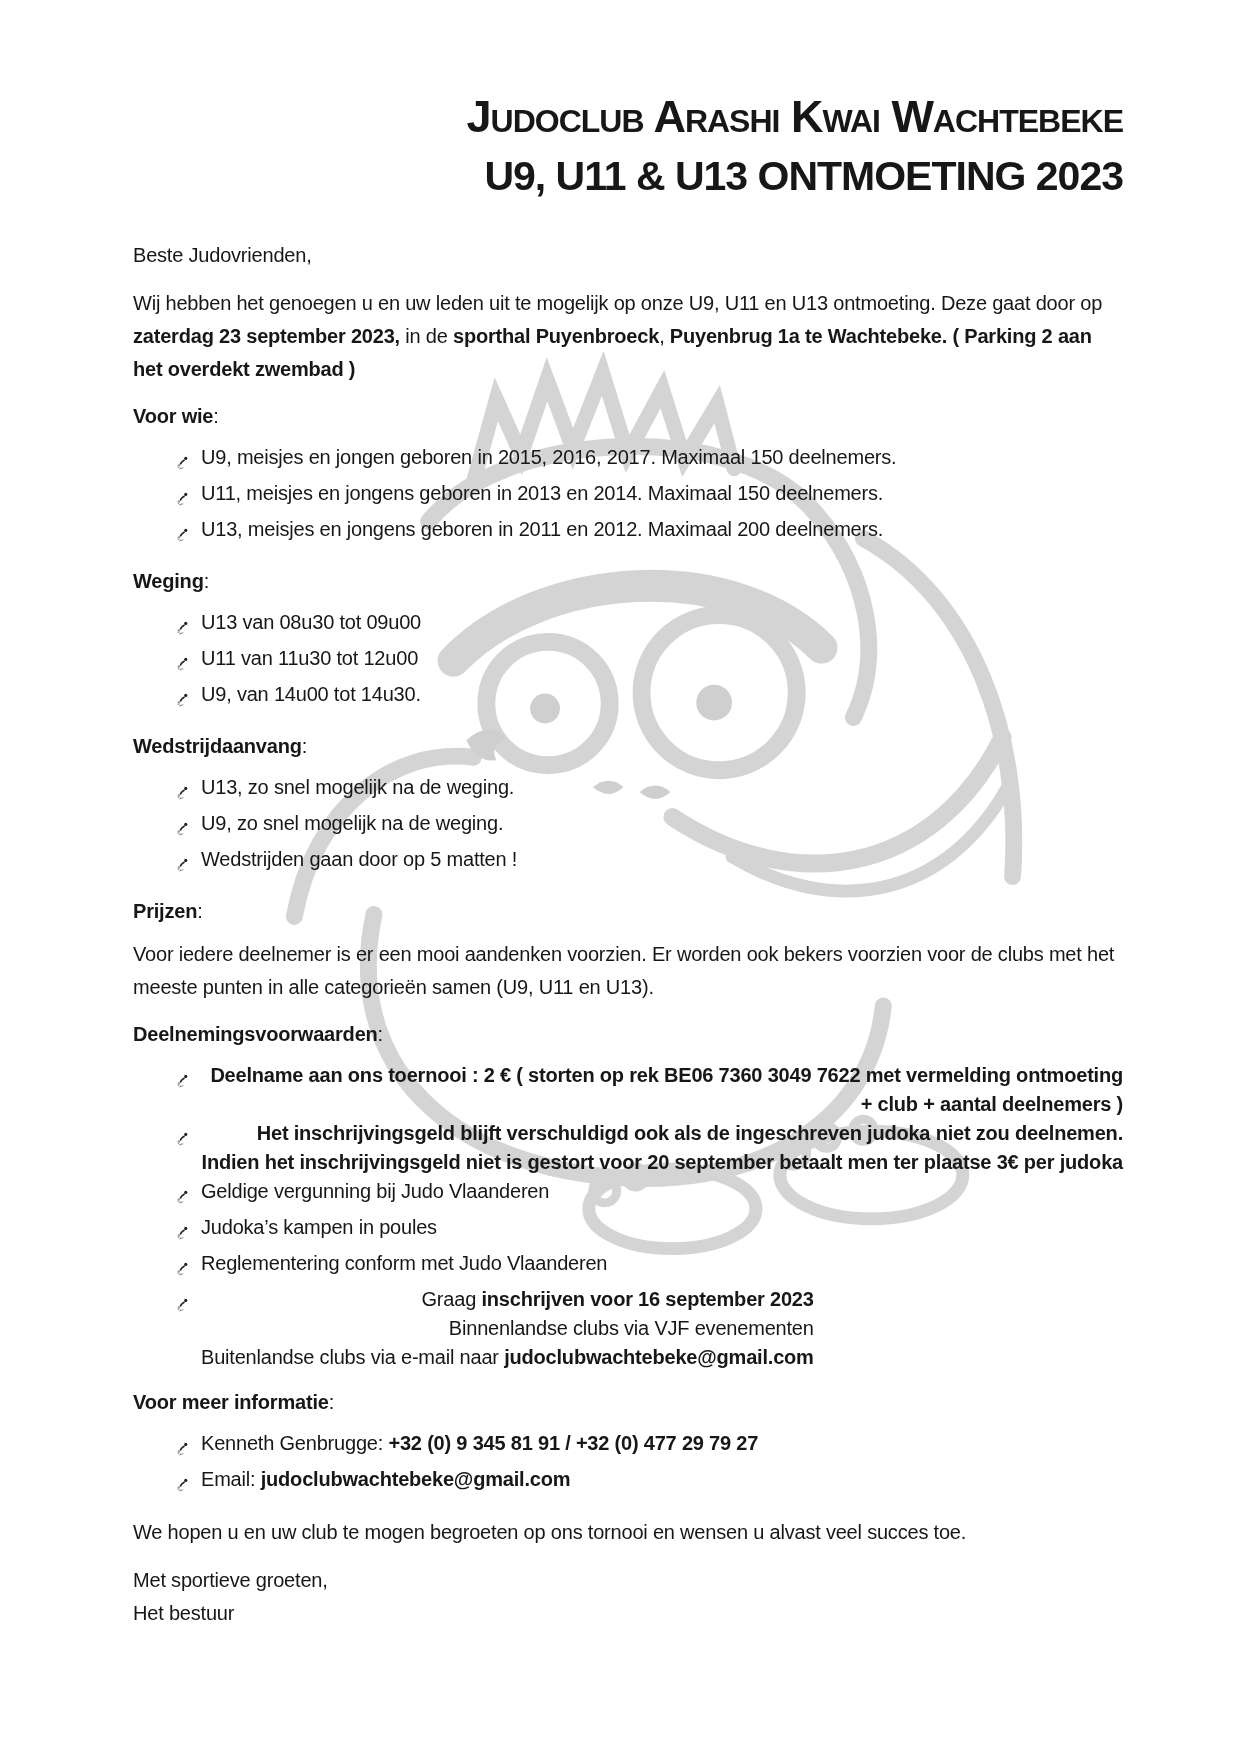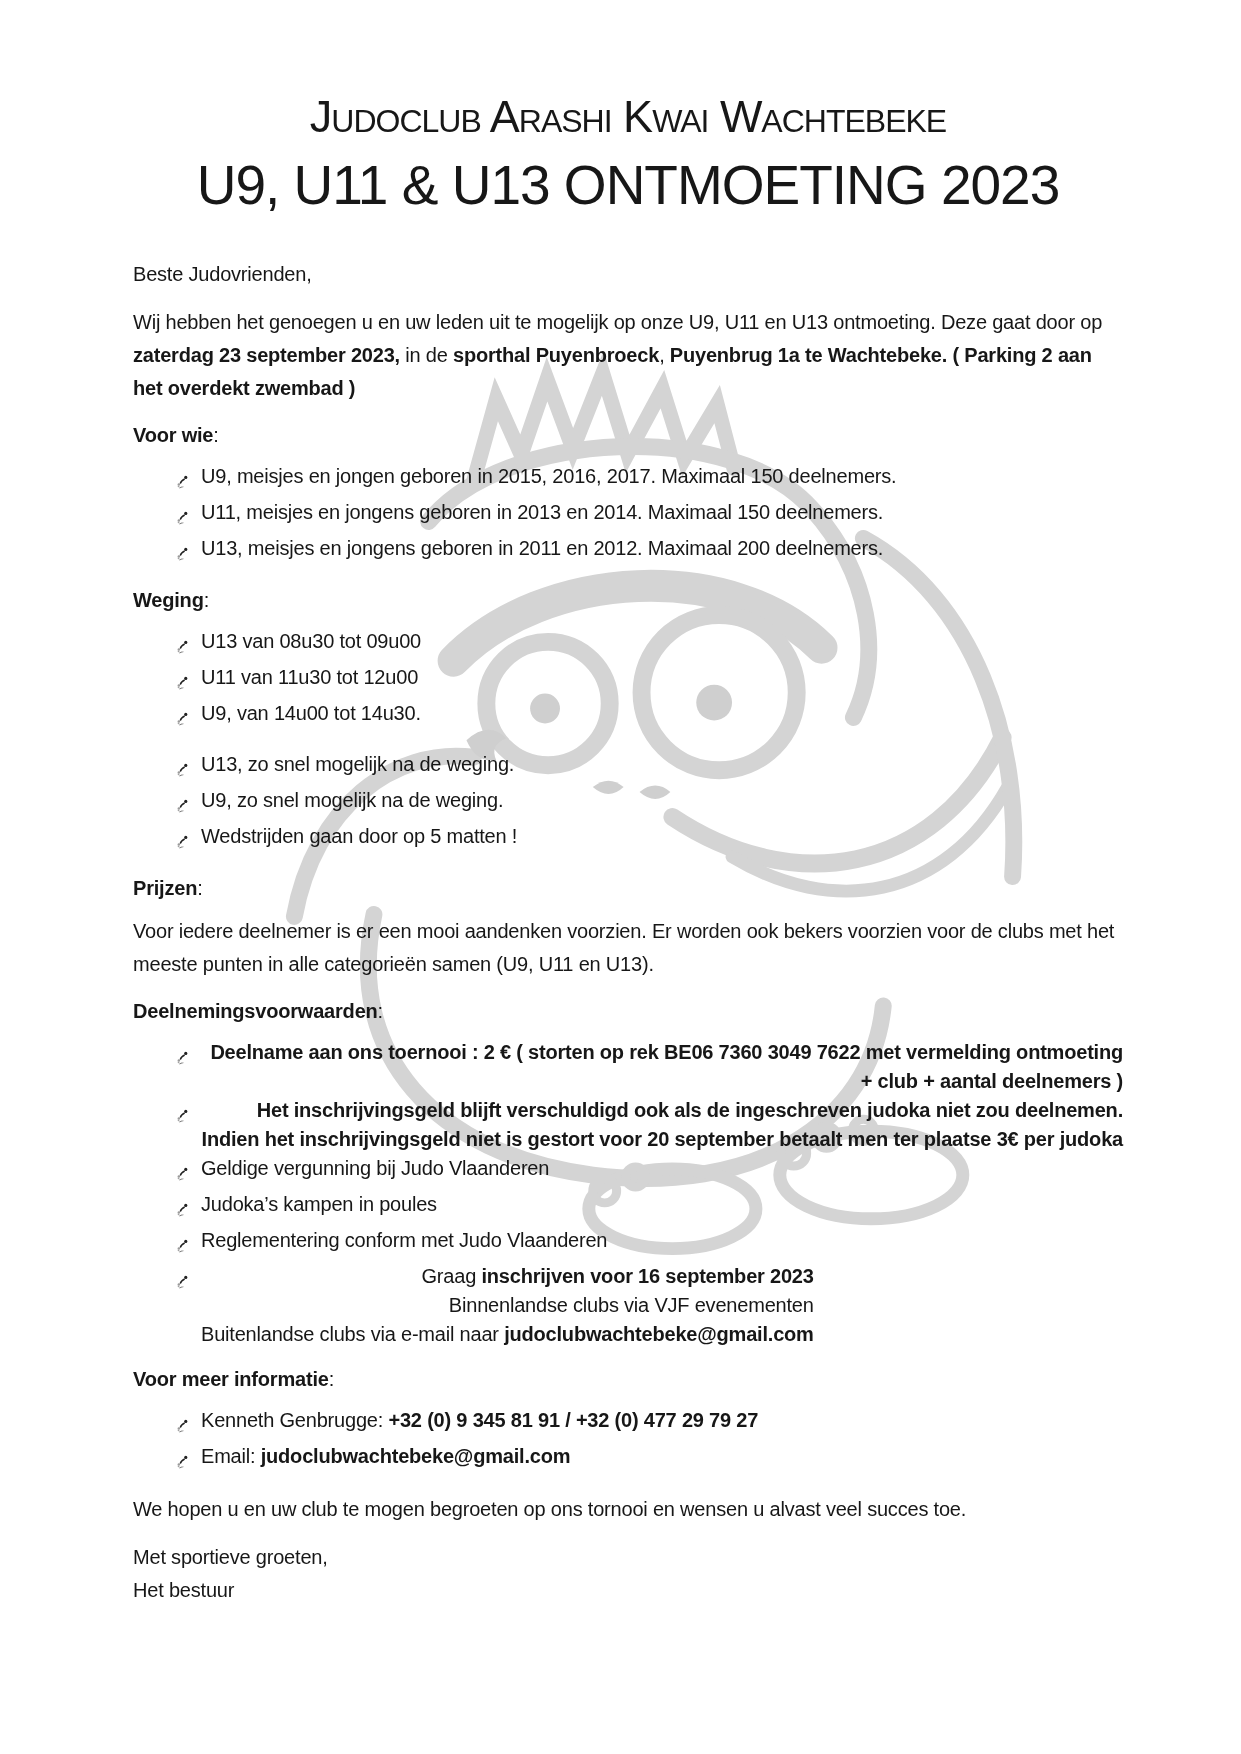--- a/index.html
+++ b/index.html
@@ -18,34 +18,34 @@
     width:945px; height:910px;
     z-index:0;
     pointer-events:none;
   }
   .content {
     position:relative; z-index:1;
     padding:86px 118px 0 133px;
     font-size:20px;
   }
   .title {
-    text-align:center;
-    font-weight:400;
+    text-align:right;
+    font-weight:700;
     margin:0 0 34px 0;
     line-height:1.38;
     letter-spacing:-1px;
   }
   .title .t1 {
     display:block;
     font-variant:small-caps;
     font-size:45px;
   }
   .title .t2 {
     display:block;
-    font-size:55px;
+    font-size:41px;
   }
   p { margin:0 0 15px 0; line-height:33px; }
   .h { margin:16px 0 13px 0; line-height:28px; }
   .hb { font-weight:700;text-align:right; }
   .b { font-weight:700; }
   .list { margin:0 0 15px 0; }
   .li {
     display:flex;
     align-items:flex-start;
     padding-left:42px;
@@ -157,20 +157,21 @@
               <circle cx="11.5" cy="2.6" r="1.7" fill="#222"></circle>
               <path d="M10.3 4.2 C8 5.2 6.2 7 5.6 9.2" stroke="#222" stroke-width="1.6" fill="none"></path>
               <circle cx="4.1" cy="10.2" r="1.3" fill="#9a9a9a"></circle>
               <path d="M3 11.4 C4.2 13.2 7 13.6 9 12.4" stroke="#9a9a9a" stroke-width="1.2" fill="none"></path>
               <path d="M5.2 14.2 L7 12.4" stroke="#6f6f6f" stroke-width="1"></path>
             </svg></span>
         <span class="txt">U9, van 14u00 tot 14u30.</span>
       </div>
     </div>
 
+    <div class="h"><span class="hb">Wedstrijdaanvang</span><span>:</span></div>
     <div class="list">
       <div class="li">
         <span class="bul"><svg width="15" height="15" viewBox="0 0 16 16">
               <circle cx="11.5" cy="2.6" r="1.7" fill="#222"></circle>
               <path d="M10.3 4.2 C8 5.2 6.2 7 5.6 9.2" stroke="#222" stroke-width="1.6" fill="none"></path>
               <circle cx="4.1" cy="10.2" r="1.3" fill="#9a9a9a"></circle>
               <path d="M3 11.4 C4.2 13.2 7 13.6 9 12.4" stroke="#9a9a9a" stroke-width="1.2" fill="none"></path>
               <path d="M5.2 14.2 L7 12.4" stroke="#6f6f6f" stroke-width="1"></path>
             </svg></span>
         <span class="txt">U13, zo snel mogelijk na de weging.</span>

